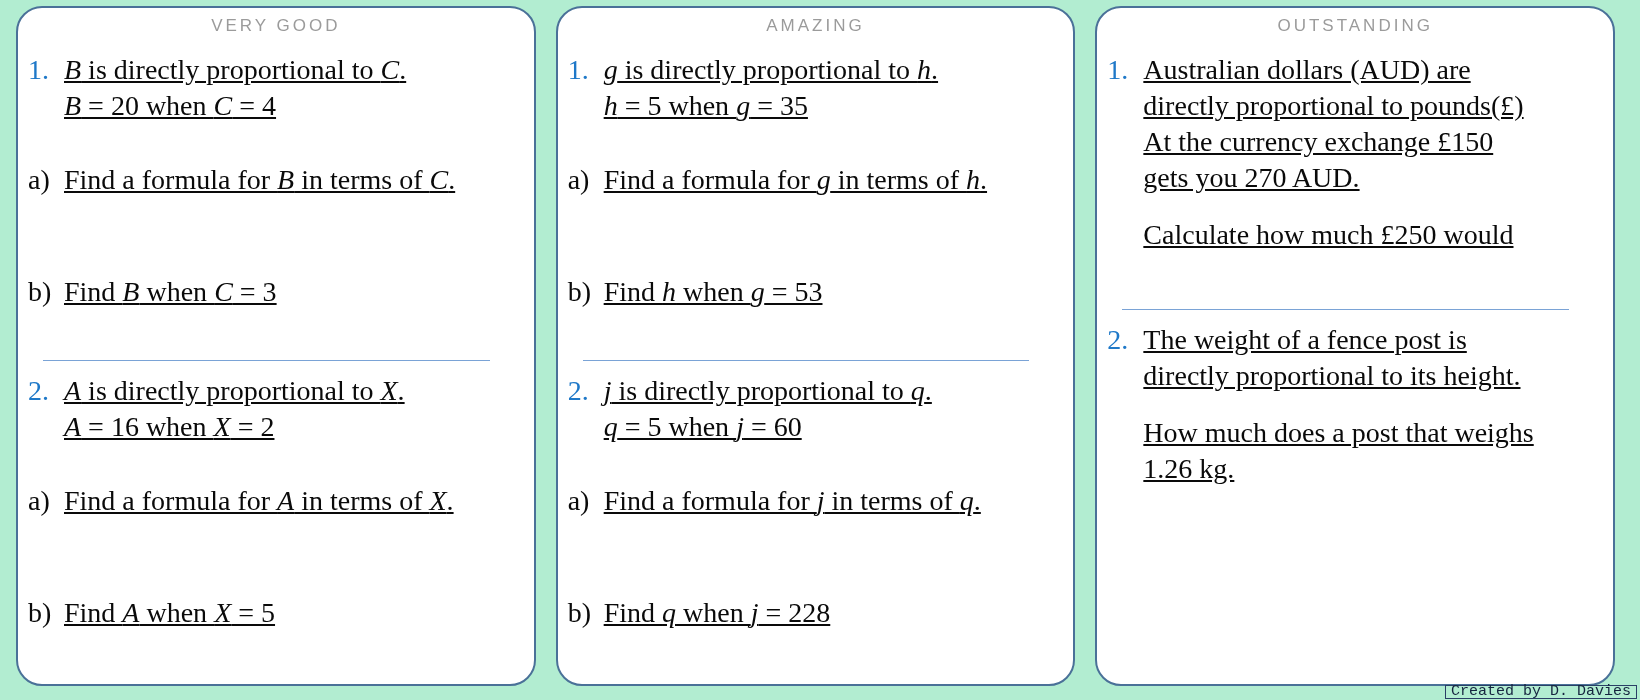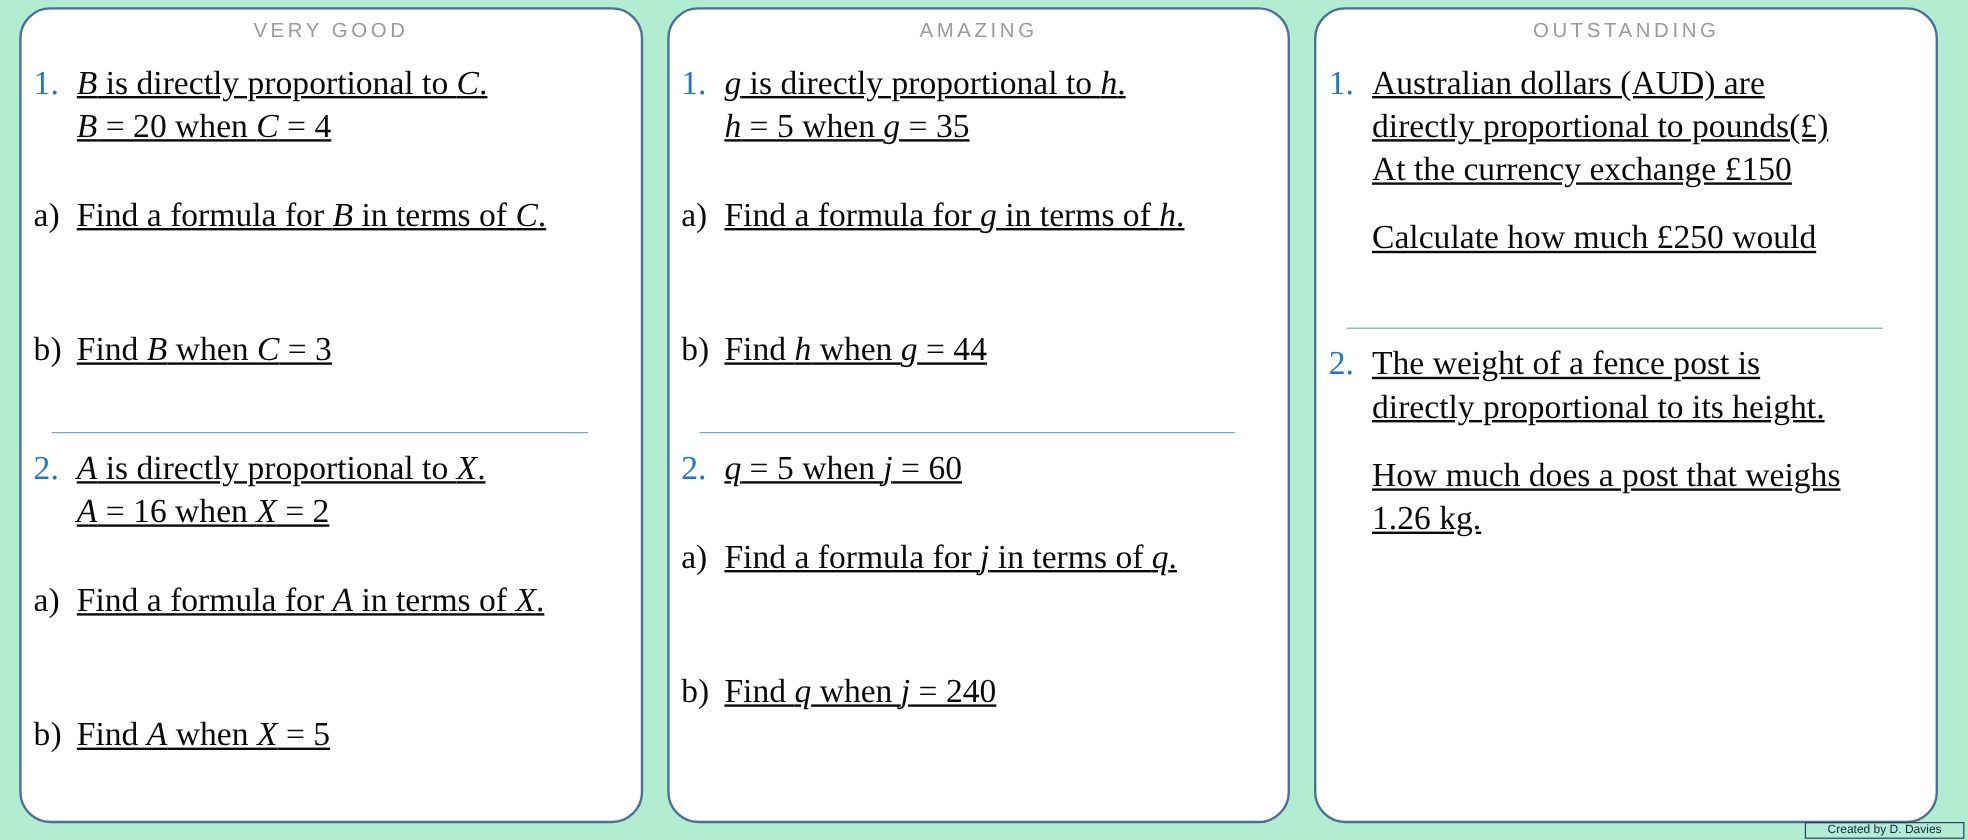--- a/index.html
+++ b/index.html
@@ -52,25 +52,25 @@
   .divider {
     height: 0;
     border: 0;
     border-top: 1.5px solid #7aa3d6;
     margin: 50px 34px 12px 15px;
   }
   .divider.dv3 { margin-top: 56px; }
   .credit {
     position: absolute;
     right: 3px; bottom: 1px;
-    font-family: Liberation Sans, sans-serif;
-    font-size: 10px;
+    font-family: Liberation Mono, monospace;
+    font-size: 15px;
     color: #15243f;
     border: 1px solid #2a3f66;
-    padding: 0 18px;
+    padding: 0 5px;
     line-height: 12px;
     white-space: nowrap;
   }
 </style>
 </head>
 <body>
 
 <div class="board">
 
   <div class="card">
@@ -120,50 +120,52 @@
         <div class="line"><span class="v">g</span><span> is directly proportional to </span><span class="v">h</span><span>.</span></div>
         <div class="line"><span class="v">h</span><span> = 5 when </span><span class="v">g</span><span> = 35</span></div>
       </div>
     </div>
     <div class="row qa">
       <span class="label">a)</span>
       <div class="line"><span>Find a formula for </span><span class="v">g</span><span> in terms of </span><span class="v">h</span><span>.</span></div>
     </div>
     <div class="row qb">
       <span class="label">b)</span>
-      <div class="line"><span>Find </span><span class="v">h</span><span> when </span><span class="v">g</span><span> = 44</span></div>
+      <div class="line"><span>Find </span><span class="v">h</span><span> when </span><span class="v">g</span><span> = 53</span></div>
     </div>
 
     <div class="divider"></div>
 
     <div class="row">
       <span class="label num">2.</span>
       <div>
+        <div class="line"><span class="v">j</span><span> is directly proportional to </span><span class="v">q</span><span>.</span></div>
         <div class="line"><span class="v">q</span><span> = 5 when </span><span class="v">j</span><span> = 60</span></div>
       </div>
     </div>
     <div class="row qa">
       <span class="label">a)</span>
       <div class="line"><span>Find a formula for </span><span class="v">j</span><span> in terms of </span><span class="v">q</span><span>.</span></div>
     </div>
     <div class="row qb">
       <span class="label">b)</span>
-      <div class="line"><span>Find </span><span class="v">q</span><span> when </span><span class="v">j</span><span> = 240</span></div>
+      <div class="line"><span>Find </span><span class="v">q</span><span> when </span><span class="v">j</span><span> = 228</span></div>
     </div>
   </div>
 
   <div class="card">
     <div class="card-header">OUTSTANDING</div>
 
     <div class="row prob1">
       <span class="label num">1.</span>
       <div>
         <div class="line">Australian dollars (AUD) are</div>
         <div class="line">directly proportional to pounds(£)</div>
         <div class="line">At the currency exchange £150</div>
+        <div class="line">gets you 270 AUD.</div>
         <div class="line p2gap">Calculate how much £250 would</div>
       </div>
     </div>
 
     <div class="divider dv3"></div>
 
     <div class="row">
       <span class="label num">2.</span>
       <div>
         <div class="line">The weight of a fence post is</div>

